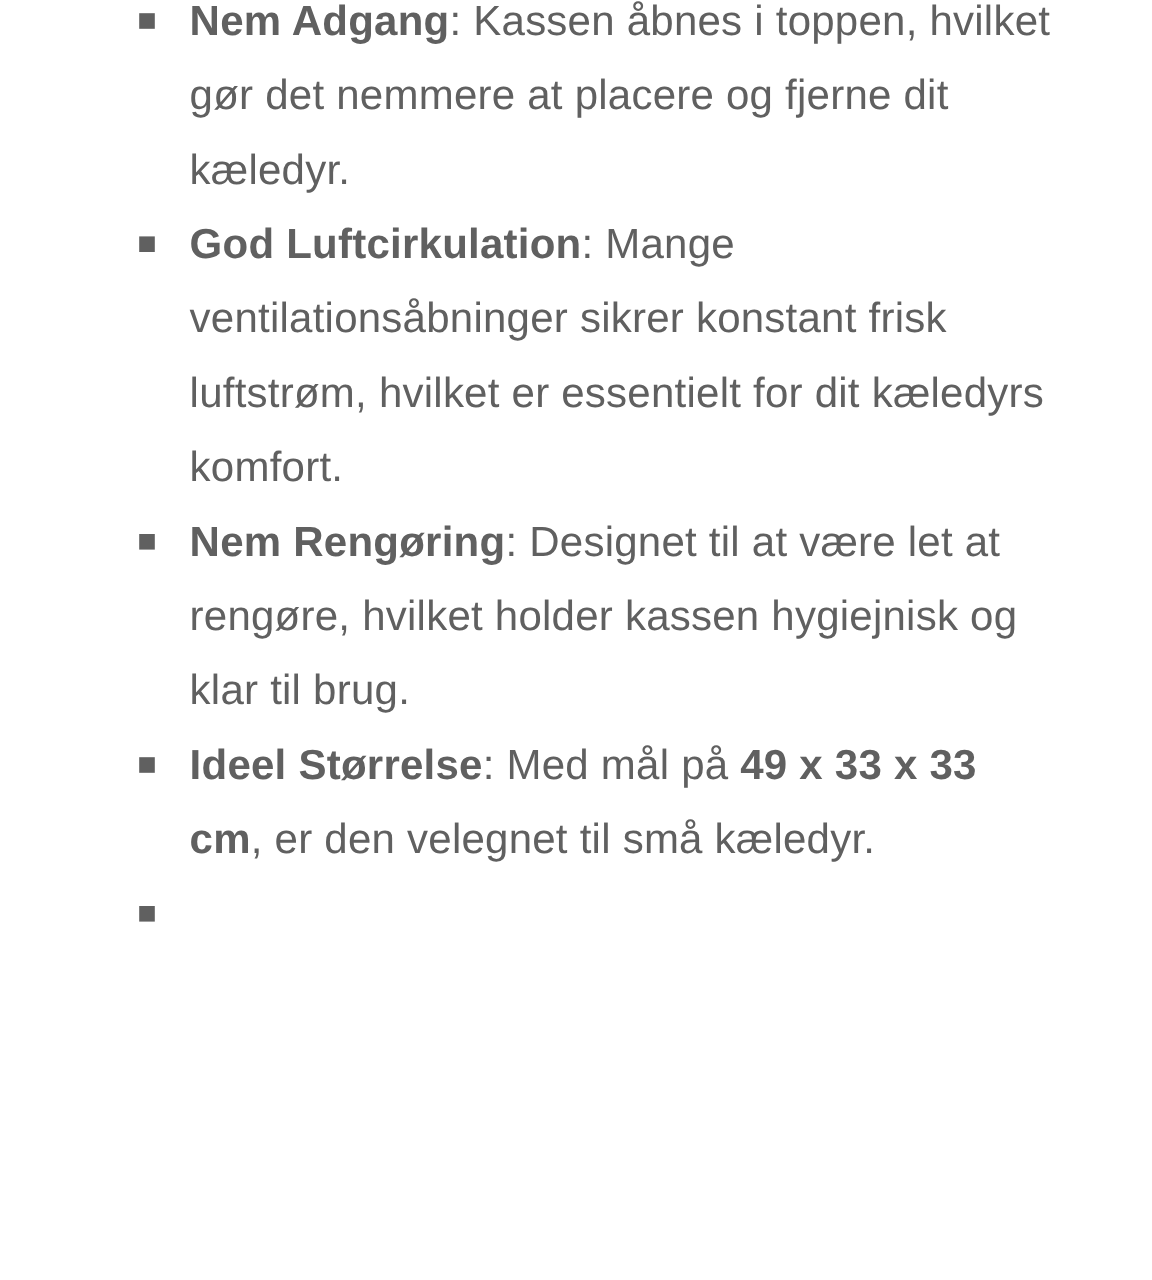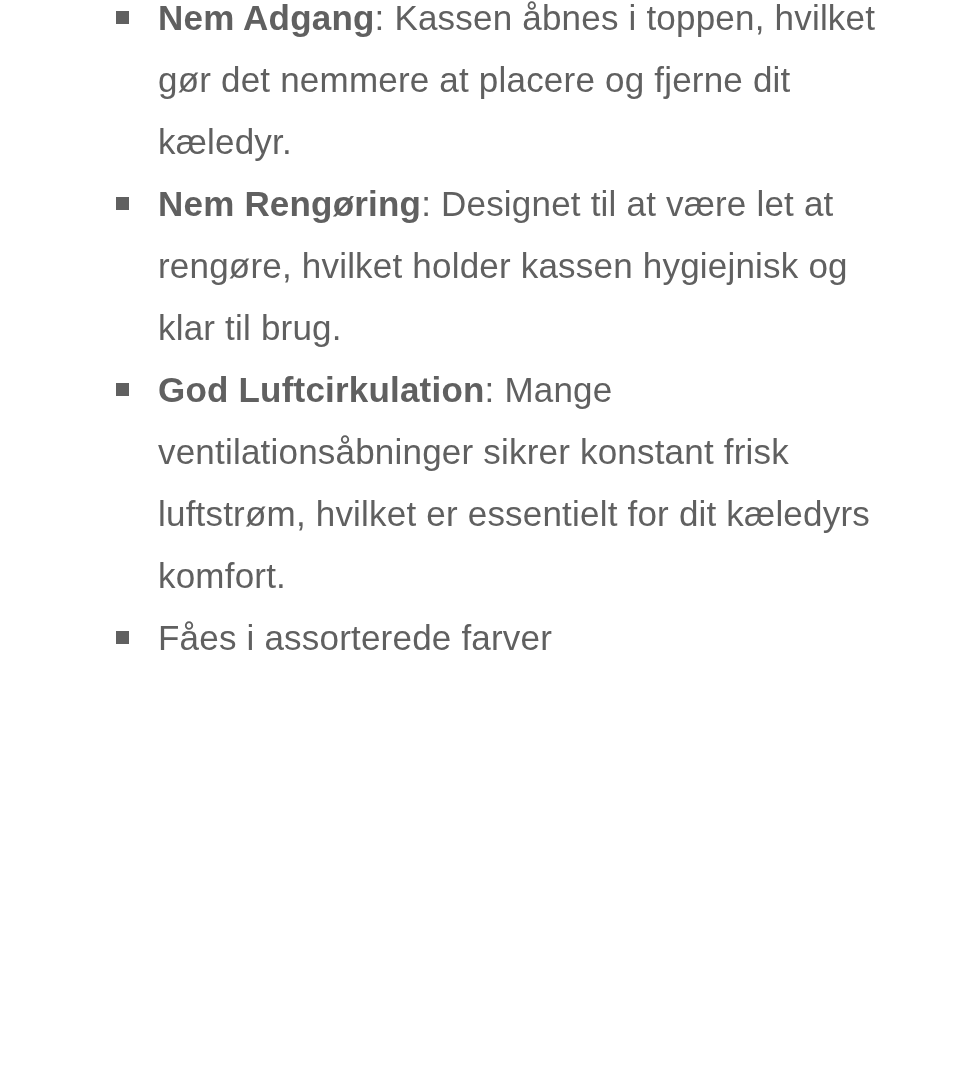--- a/index.html
+++ b/index.html
@@ -38,21 +38,24 @@
     .strong { font-weight: bold; }
   </style>
 </head>
 <body>
 
 <ul class="feature-list">
   <li class="feature-item">
     <span class="bullet"></span><span class="strong">Nem Adgang</span><span>: Kassen åbnes i toppen, hvilket gør det nemmere at placere og fjerne dit kæledyr.</span>
   </li>
   <li class="feature-item">
+    <span class="bullet"></span><span class="strong">God Luftcirkulation</span><span>: Mange ventilationsåbninger sikrer konstant frisk luftstrøm, hvilket er essentielt for dit kæledyrs komfort.</span>
+  </li>
+  <li class="feature-item">
     <span class="bullet"></span><span class="strong">Nem Rengøring</span><span>: Designet til at være let at rengøre, hvilket holder kassen hygiejnisk og klar til brug.</span>
   </li>
   <li class="feature-item">
-    <span class="bullet"></span><span class="strong">God Luftcirkulation</span><span>: Mange ventilationsåbninger sikrer konstant frisk luftstrøm, hvilket er essentielt for dit kæledyrs komfort.</span>
+    <span class="bullet"></span><span class="strong">Ideel Størrelse</span><span>: Med mål på </span><span class="strong">49 x 33 x 33 cm</span><span>, er den velegnet til små kæledyr.</span>
   </li>
   <li class="feature-item">
-    <span class="bullet"></span><span>Fåes i assorterede farver</span>
+    <span class="bullet"></span>
   </li>
 </ul>
 
 </body></html>

